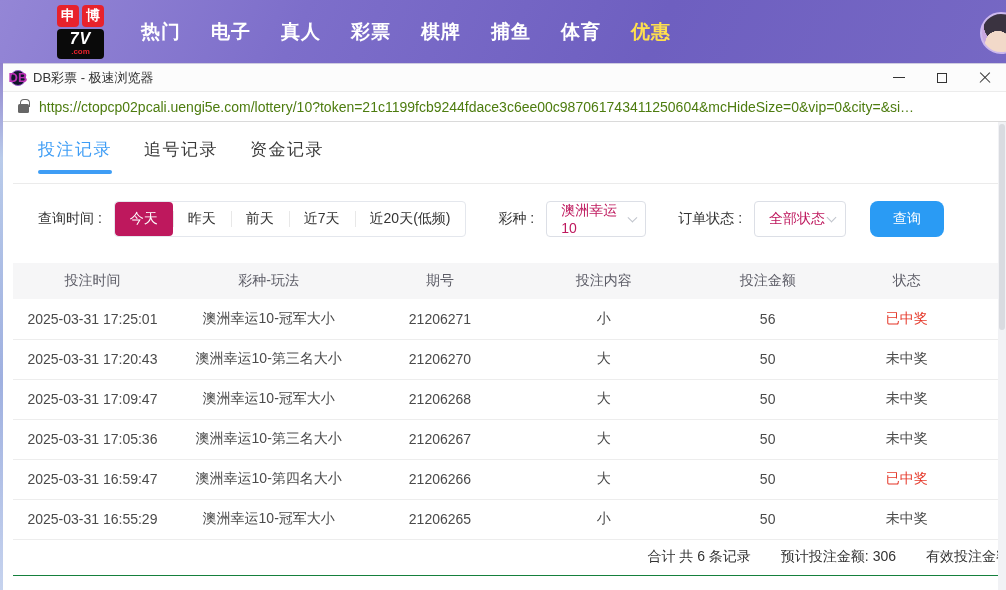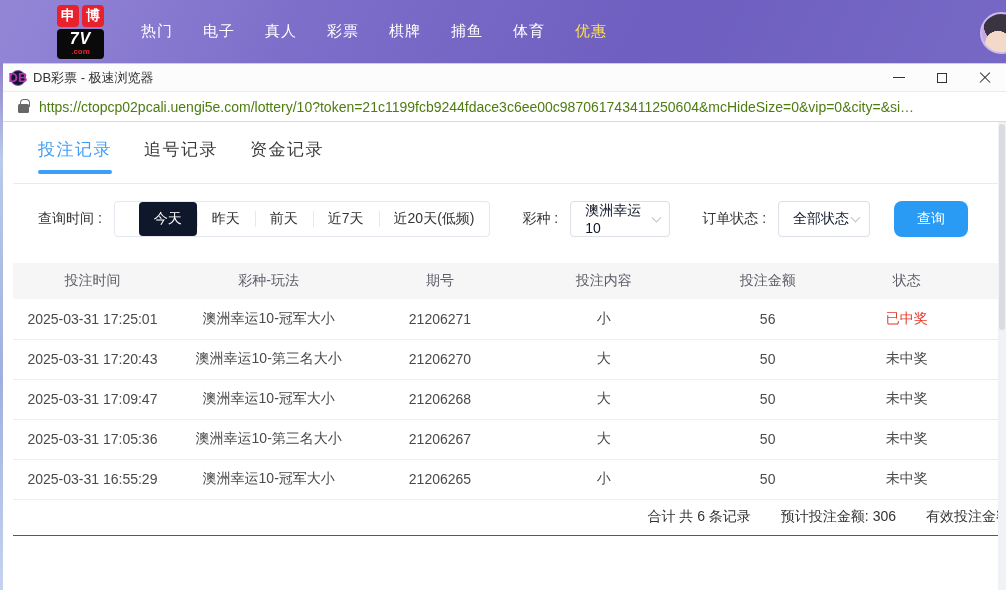--- a/index.html
+++ b/index.html
@@ -12,21 +12,21 @@
     display:flex; align-items:center; }
   .logo { display:flex; flex-direction:column; margin-left:57px; cursor:pointer; }
   .logo-top { display:flex; gap:3px; margin-bottom:2px; }
   .logo-sq { width:22px; height:22px; background:#e8222c; border-radius:4px;
     color:#fff; font-size:14px; font-weight:bold; display:flex; align-items:center; justify-content:center; }
   .logo-main { width:47px; height:30px; background:#0a0a0a; border-radius:4px;
     display:flex; flex-direction:column; align-items:center; justify-content:center; line-height:1; }
   .logo-7v { color:#fff; font-weight:bold; font-size:16px; font-style:italic; letter-spacing:1px; }
   .logo-com { color:#e8222c; font-weight:bold; font-size:8px; margin-top:1px; }
   .nav { display:flex; margin-left:22px; }
-  .nav-item { color:#fff; font-size:15px; font-weight:normal; padding:10px 15px; cursor:pointer; letter-spacing:1px; }
+  .nav-item { color:#fff; font-size:19px; font-weight:bold; padding:10px 15px; cursor:pointer; letter-spacing:1px; }
   .nav-item.highlight { color:#ffe04d; }
   .avatar { position:absolute; right:-16px; top:12px; width:42px; height:42px; border-radius:50%;
     border:2px solid #cdb9ee; cursor:pointer;
     background:
       radial-gradient(circle at 42% 78%, #f2d9c9 0 34%, rgba(0,0,0,0) 35%),
       radial-gradient(circle at 50% 30%, #3a3340 0 52%, rgba(0,0,0,0) 53%),
       radial-gradient(circle at 50% 60%, #c9a8e0 0 100%); }
 
   
   .titlebar { position:relative; height:29px; background:#fcfcfc; border-top:1px solid #cfcde0;
@@ -64,24 +64,24 @@
   .tab .underline { height:4px; border-radius:3px; background:transparent; margin-top:9px; }
   .tab.active .underline { background:#3e9df5; }
 
   .filterbar { margin-top:17px; padding-left:25px; display:flex; align-items:center; }
   .f-label { font-size:14px; color:#333; margin-right:12px; white-space:nowrap; }
   .time-group { display:flex; align-items:center; border:1px solid #e4e7ed; border-radius:4px;
     height:36px; overflow:hidden; background:#fff; }
   .time-opt { font-size:14px; color:#333; padding:0 15px; height:100%; display:flex; align-items:center;
     cursor:pointer; position:relative; }
   .time-opt + .time-opt::before { content:""; position:absolute; left:0; top:9px; bottom:9px; width:1px; background:#e8e8e8; }
-  .time-opt.active { background:#0f172a; color:#fff; border-radius:4px;margin-left:24px; }
+  .time-opt.active { background:#be185d; color:#fff; border-radius:4px; }
   .time-opt.active::before { display:none; }
   .select { display:flex; align-items:center; justify-content:space-between; border:1px solid #dcdfe6;
-    border-radius:4px; height:36px; padding:0 10px 0 14px; font-size:14px; color:#0f172a;
+    border-radius:4px; height:36px; padding:0 10px 0 14px; font-size:14px; color:#be185d;
     cursor:pointer; background:#fff; }
   .sel-lottery { width:100px; margin-right:32px; }
   .sel-status { width:92px; margin-right:24px;text-align:right; }
   .chev { width:7px; height:7px; border-right:1.5px solid #c0c4cc; border-bottom:1.5px solid #c0c4cc;
     transform:rotate(45deg); margin-top:-4px; }
   .ml32 { margin-left:32px; }
   .query-btn { width:74px; height:36px; background:#2a9bf4; color:#fff; font-size:14px;
     border:none; border-radius:8px; cursor:pointer; font-family:inherit; }
 
   table { width:100%; border-collapse:collapse; table-layout:fixed; margin-top:26px; }
@@ -238,20 +238,29 @@
       <tr>
         <td>2025-03-31 17:05:36</td>
         <td>澳洲幸运10-第三名大小</td>
         <td>21206267</td>
         <td>大</td>
         <td>50</td>
         <td>未中奖</td>
           <td></td>
       </tr>
       <tr>
+        <td>2025-03-31 16:59:47</td>
+        <td>澳洲幸运10-第四名大小</td>
+        <td>21206266</td>
+        <td>大</td>
+        <td>50</td>
+        <td class="win">已中奖</td>
+          <td></td>
+      </tr>
+      <tr>
         <td>2025-03-31 16:55:29</td>
         <td>澳洲幸运10-冠军大小</td>
         <td>21206265</td>
         <td>小</td>
         <td>50</td>
         <td>未中奖</td>
           <td></td>
       </tr>
     </tbody>
   </table>

